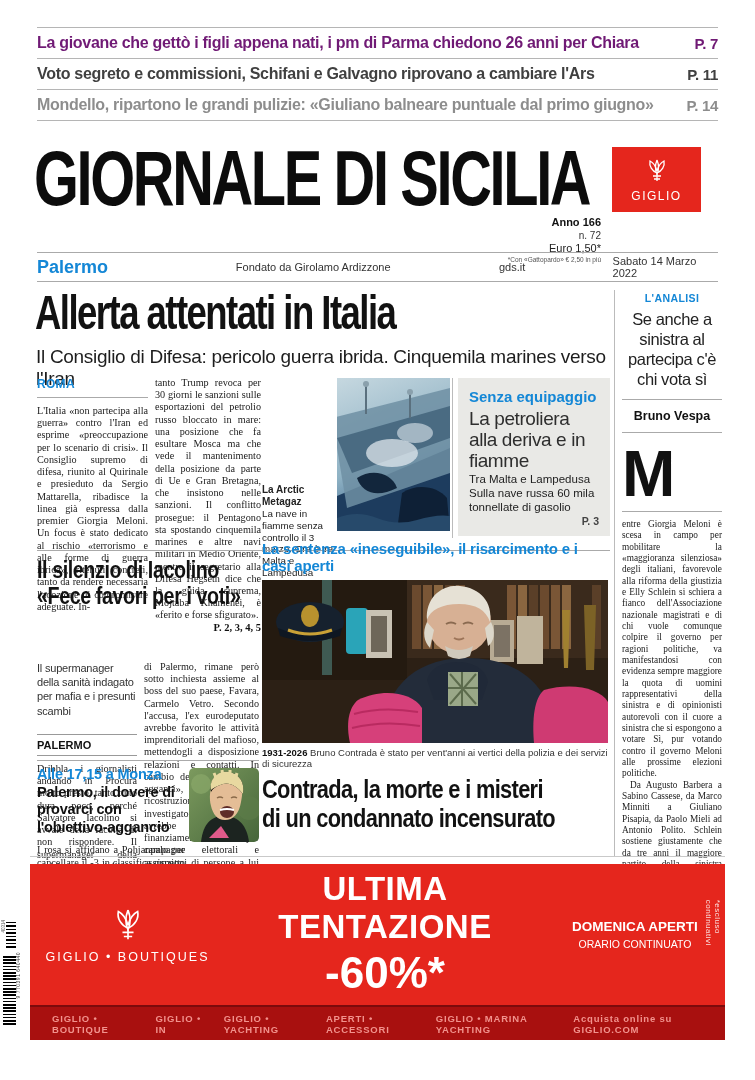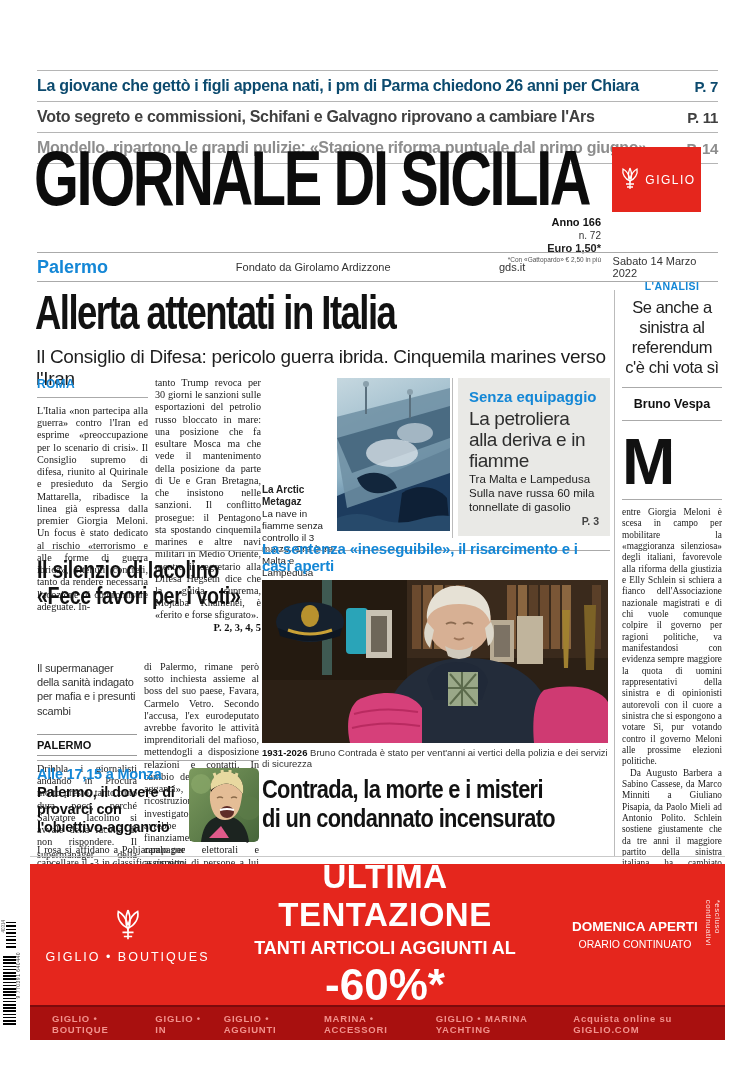--- a/index.html
+++ b/index.html
@@ -6,33 +6,33 @@
   .page{position:relative;width:755px;height:1080px;background:#ffffff;overflow:hidden;
         font-family:"Liberation Sans",sans-serif;color:#111;}
   .hr{position:absolute;height:1px;background:#aaa;}
   .vr{position:absolute;width:1px;background:#bbb;}
 
   
   .topstrip{position:absolute;left:37px;top:27px;width:681px;}
   .ts-row{display:flex;justify-content:space-between;align-items:center;height:30px;
           border-bottom:1px solid #b5b5b5;font-weight:bold;font-size:16px;letter-spacing:-0.3px;}
   .ts-row:first-child{border-top:1px solid #b5b5b5;}
-  .ts-blue{color:#0c4a6e;margin-top:43px;} .ts-black{color:#404040;} .ts-gray{color:#8d8d8d;}
+  .ts-blue{color:#701a75;} .ts-black{color:#404040;} .ts-gray{color:#8d8d8d;}
   .ts-page{font-size:15px;white-space:nowrap;margin-left:12px;}
 
   
   .mast-title{position:absolute;left:34px;top:141px;font-size:74px;font-weight:bold;color:#0c0c0c;
               letter-spacing:-3px;white-space:nowrap;transform:scale(0.78,1.04);transform-origin:left top;line-height:1;}
   .logo-box{position:absolute;left:612px;top:147px;width:89px;height:65px;background:#e5261d;
-            display:flex;flex-direction:row;align-items:center;justify-content:center;gap:2px;}
+            display:flex;flex-direction:column;align-items:center;justify-content:center;gap:2px;}
   .logo-box .logo-txt{color:#fff;font-size:12px;letter-spacing:1.5px;}
   .edition{position:absolute;left:430px;top:216px;width:171px;text-align:right;line-height:1.25;}
   .ed-anno{font-size:11px;font-weight:bold;}
   .ed-num{font-size:10px;color:#333;}
-  .ed-euro{font-size:11px;color:#222;font-weight:bold;}
+  .ed-euro{font-size:11px;color:#222;}
   .ed-nota{font-size:6.5px;color:#555;}
 
   
   .datebar{position:absolute;left:37px;top:252px;width:681px;height:28px;border-top:1px solid #aaa;
            border-bottom:1px solid #aaa;display:flex;align-items:center;}
   .db-city{color:#1487d6;font-weight:bold;font-size:18px;width:210px;}
   .db-fondato{font-size:11px;color:#333;width:278px;}
   .db-sito{font-size:11px;color:#333;width:120px;}
   .db-data{font-size:11px;color:#333;margin-left:auto;}
 
@@ -54,21 +54,21 @@
 
   
   .senza{position:absolute;left:458px;top:378px;width:152px;height:158px;background:#e9e9e6;
          box-sizing:border-box;padding:10px 11px;display:flex;flex-direction:column;}
   .senza .k{font-size:15px;font-weight:bold;color:#1487d6;margin-bottom:4px;}
   .senza .h{font-size:19px;color:#2e2e2e;line-height:1.1;letter-spacing:-0.4px;}
   .senza .t{margin-top:auto;font-size:11.5px;color:#222;line-height:1.25;}
   .senza .p{text-align:right;font-size:10.5px;font-weight:bold;color:#444;}
 
   
-  .analisi{position:absolute;left:622px;top:280px;width:100px;}
+  .analisi{position:absolute;left:622px;top:292px;width:100px;}
   .an-k{text-align:center;color:#1487d6;font-weight:bold;font-size:10.5px;letter-spacing:0.4px;margin-bottom:5px;}
   .an-h{text-align:center;font-size:16.5px;color:#222;line-height:1.22;letter-spacing:-0.4px;}
   .an-rule{height:1px;background:#aaa;margin:9px 0;}
   .an-by{text-align:center;font-weight:bold;font-size:12.5px;}
   .an-drop{font-size:64px;font-weight:bold;line-height:0.9;padding:4px 0 8px 0;border-bottom:1px solid #aaa;margin-bottom:7px;}
   .an-body{font-family:"Liberation Serif",serif;font-size:9.3px;line-height:1.22;text-align:justify;color:#1a1a1a;}
   .an-body p{margin:0;} .an-body p + p{text-indent:8px;}
   .an-segue{text-align:right;font-weight:bold;font-size:9.5px;font-family:"Liberation Serif",serif;margin-top:2px;}
   .cervello{margin-top:10px;background:#e9e9e6;box-sizing:border-box;padding:9px 10px;}
   .cervello .k{font-size:14px;font-weight:bold;color:#1487d6;margin-bottom:3px;}
@@ -151,21 +151,21 @@
   <div class="topstrip">
     <div class="ts-row ts-blue">
       <span>La giovane che gettò i figli appena nati, i pm di Parma chiedono 26 anni per Chiara</span>
       <span class="ts-page">P. 7</span>
     </div>
     <div class="ts-row ts-black">
       <span>Voto segreto e commissioni, Schifani e Galvagno riprovano a cambiare l'Ars</span>
       <span class="ts-page">P. 11</span>
     </div>
     <div class="ts-row ts-gray">
-      <span>Mondello, ripartono le grandi pulizie: «Stagione riforma puntuale dal primo giugno»</span>
+      <span>Mondello, ripartono le grandi pulizie: «Giuliano balneare puntuale dal primo giugno»</span>
       <span class="ts-page">P. 14</span>
     </div>
   </div>
 
   <div class="mast-title">GIORNALE DI SICILIA</div>
   <div class="logo-box">
     <span>
       <svg width="26" height="26" viewBox="0 0 24 26" fill="none" stroke="#fff" stroke-width="1.3">
         <path d="M12 3 C10 8 10 13 12 17 C14 13 14 8 12 3"></path>
         <path d="M12 16 C7 14 4 9 5 4 C9 6 11 10 12 14"></path>
@@ -241,21 +241,21 @@
       <span>Sulla nave russa 60 mila tonnellate di gasolio</span>
     </div>
     <div class="p">P. 3</div>
   </div>
 
   <div class="hr" style="left:37px;top:550px;width:573px;"></div>
   <div class="vr" style="left:614px;top:290px;height:566px;"></div>
 
   <div class="analisi">
     <div class="an-k">L'ANALISI</div>
-    <div class="an-h">Se anche a sinistra al referendum c'è chi vota sì</div>
+    <div class="an-h">Se anche a sinistra al partecipa c'è chi vota sì</div>
     <div class="an-rule"></div>
     <div class="an-by">Bruno Vespa</div>
     <div class="an-rule"></div>
     <div class="an-drop">M</div>
     <div class="an-body">
       <p>entre Giorgia Meloni è scesa in campo per mobilitare la «maggioranza silenziosa» degli italiani, favorevole alla riforma della giustizia e Elly Schlein si schiera a fianco dell'Associazione nazionale magistrati e di chi vuole comunque colpire il governo per ragioni politiche, va manifestandosi con evidenza sempre maggiore la quota di uomini rappresentativi della sinistra e di opinionisti autorevoli con il cuore a sinistra che si espongono a votare Sì, pur votando contro il governo Meloni alle prossime elezioni politiche.</p>
       <p>Da Augusto Barbera a Sabino Cassese, da Marco Minniti a Giuliano Pisapia, da Paolo Mieli ad Antonio Polito. Schlein sostiene giustamente che da tre anni il maggiore partito della sinistra italiana ha cambiato strada.</p>
     </div>
     <div class="an-segue">segue a P. 13</div>
     <div class="cervello">
@@ -397,35 +397,34 @@
           <path d="M12 3 C10 8 10 13 12 17 C14 13 14 8 12 3"></path>
           <path d="M12 16 C7 14 4 9 5 4 C9 6 11 10 12 14"></path>
           <path d="M12 16 C17 14 20 9 19 4 C15 6 13 10 12 14"></path>
           <path d="M8 19 L16 19 M9 22 L15 22 M12 17 L12 24"></path>
         </svg>
       </span>
       <span class="t">GIGLIO • BOUTIQUES</span>
     </div>
     <div class="ad-center">
       <div class="ad-title">ULTIMA TENTAZIONE</div>
-      <div class="ad-sub">TANTI ARTICOLI AGGIUNTI AL</div>
       <div class="ad-pct">-60%*</div>
     </div>
     <div class="ad-right">
       <div class="ad-r1">DOMENICA APERTI</div>
       <div class="ad-r2">ORARIO CONTINUATO</div>
     </div>
     <div class="ad-nota">*escluso continuativi</div>
   </div>
 
   <div class="fbar">
     <span>GIGLIO • BOUTIQUE</span>
     <span>GIGLIO • IN</span>
-    <span>GIGLIO • AGGIUNTI</span>
-    <span>MARINA • ACCESSORI</span>
+    <span>GIGLIO • YACHTING</span>
+    <span>APERTI • ACCESSORI</span>
     <span>GIGLIO • MARINA YACHTING</span>
     <span class="shop">Acquista online su GIGLIO.COM</span>
   </div>
 
   <div class="barcode">
     <span class="bc-topnum">40314</span>
     <div class="bc-top"></div>
     <div class="bc-main"></div>
     <span class="bc-num">9 770391 640440</span>
   </div>

